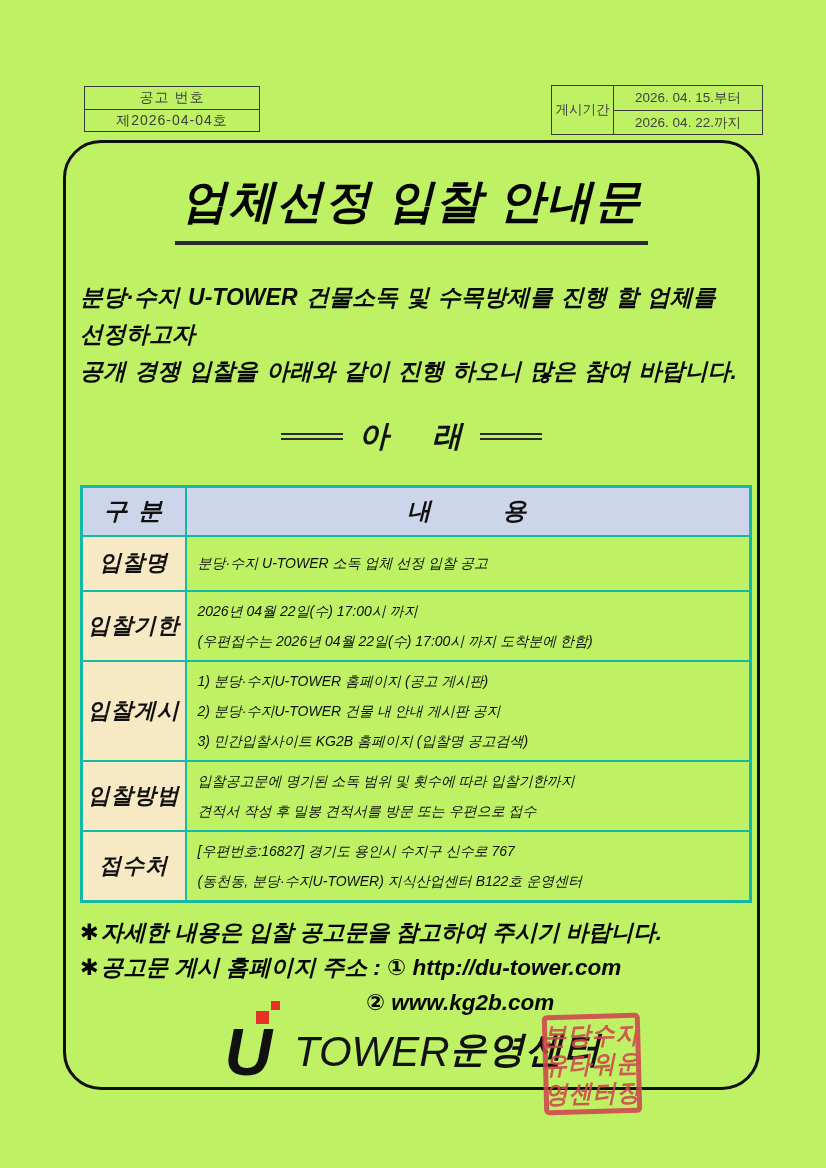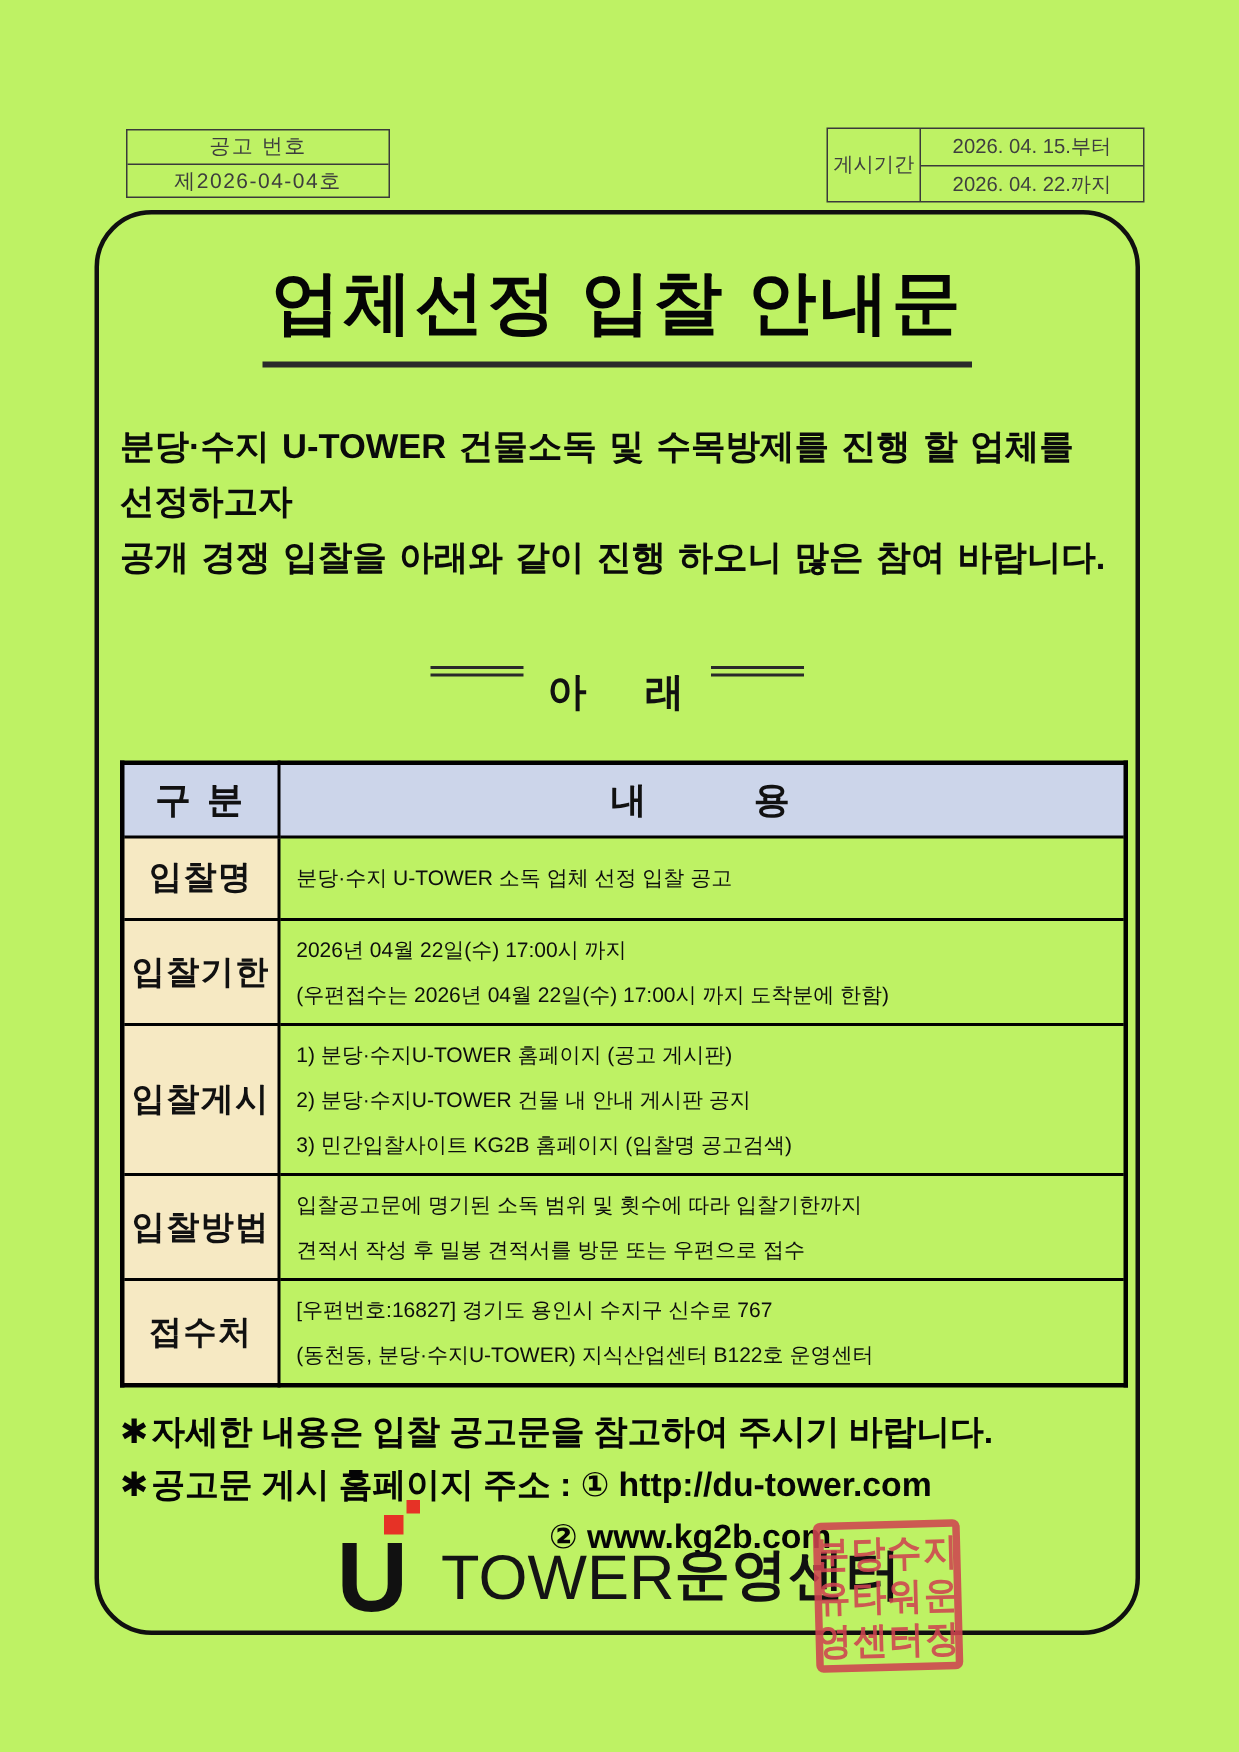--- a/index.html
+++ b/index.html
@@ -18,34 +18,34 @@
   .notice-tbl .cell{height:22px;line-height:21px;text-align:center;font-size:14px;color:#3d3d3d;letter-spacing:1px;}
   .notice-tbl .cell + .cell{border-top:1.5px solid #3a3a3a;}
 
   .period-tbl{position:absolute;left:551px;top:85px;width:212px;display:flex;border:1.5px solid #3a3a3a;font-size:13.5px;color:#3f3f3f;}
   .period-tbl .p-label{width:62px;display:flex;align-items:center;justify-content:center;border-right:1.5px solid #3a3a3a;}
   .period-tbl .p-values{flex:1;}
   .period-tbl .p-values .cell{height:24px;line-height:23px;text-align:center;}
   .period-tbl .p-values .cell + .cell{border-top:1.5px solid #3a3a3a;}
 
   
-  .frame{position:absolute;left:63px;top:140px;width:697px;height:950px;border:3.5px solid #101010;border-radius:38px;padding:22px 14px 0 14px;}
+  .frame{position:absolute;left:63px;top:140px;width:697px;height:950px;border:3.5px solid #101010;border-radius:38px;padding:22px 14px 0 14px;font-style:italic;}
 
   .title-wrap{text-align:center;margin-top:6px;}
   .doc-title{display:inline-block;font-size:46px;font-weight:900;letter-spacing:2px;color:#050505;border-bottom:4px solid #2a2a2a;padding:0 6px 8px 6px;}
 
   .intro{margin-top:34px;font-size:23px;font-weight:600;line-height:37px;color:#0a0a0a;word-spacing:2px;}
 
   .divider{margin-top:26px;display:flex;align-items:center;justify-content:center;gap:16px;}
   .dline{width:62px;height:7px;border-top:2px solid #2a2a2a;border-bottom:2px solid #2a2a2a;}
-  .divider .d-word{font-size:26px;font-weight:800;white-space:pre;letter-spacing:2px;margin-top:28px;}
+  .divider .d-word{font-size:30px;font-weight:800;white-space:pre;letter-spacing:2px;}
 
   
   table.bid{border-collapse:collapse;margin-top:28px;width:672px;table-layout:fixed;}
-  table.bid,table.bid th,table.bid td{border:2px solid #000000;}
+  table.bid,table.bid th,table.bid td{border:2px solid #14b8a6;}
   table.bid{border-width:3px;}
   table.bid col.c1{width:104px;}
   table.bid thead th{height:49px;font-size:24px;font-weight:800;background:var(--header-bg);white-space:pre;letter-spacing:2px;}
   table.bid tbody th{background:var(--label-bg);font-size:22px;font-weight:800;letter-spacing:1px;}
   table.bid tbody td{padding:4px 6px 4px 11px;font-size:14px;line-height:30px;color:#0d0d0d;}
   table.bid tbody tr:nth-child(1){height:55px;}
   table.bid tbody tr:nth-child(2){height:68px;}
   table.bid tbody tr:nth-child(3){height:90px;}
   table.bid tbody tr:nth-child(4){height:68px;}
   table.bid tbody tr:nth-child(5){height:67px;}

